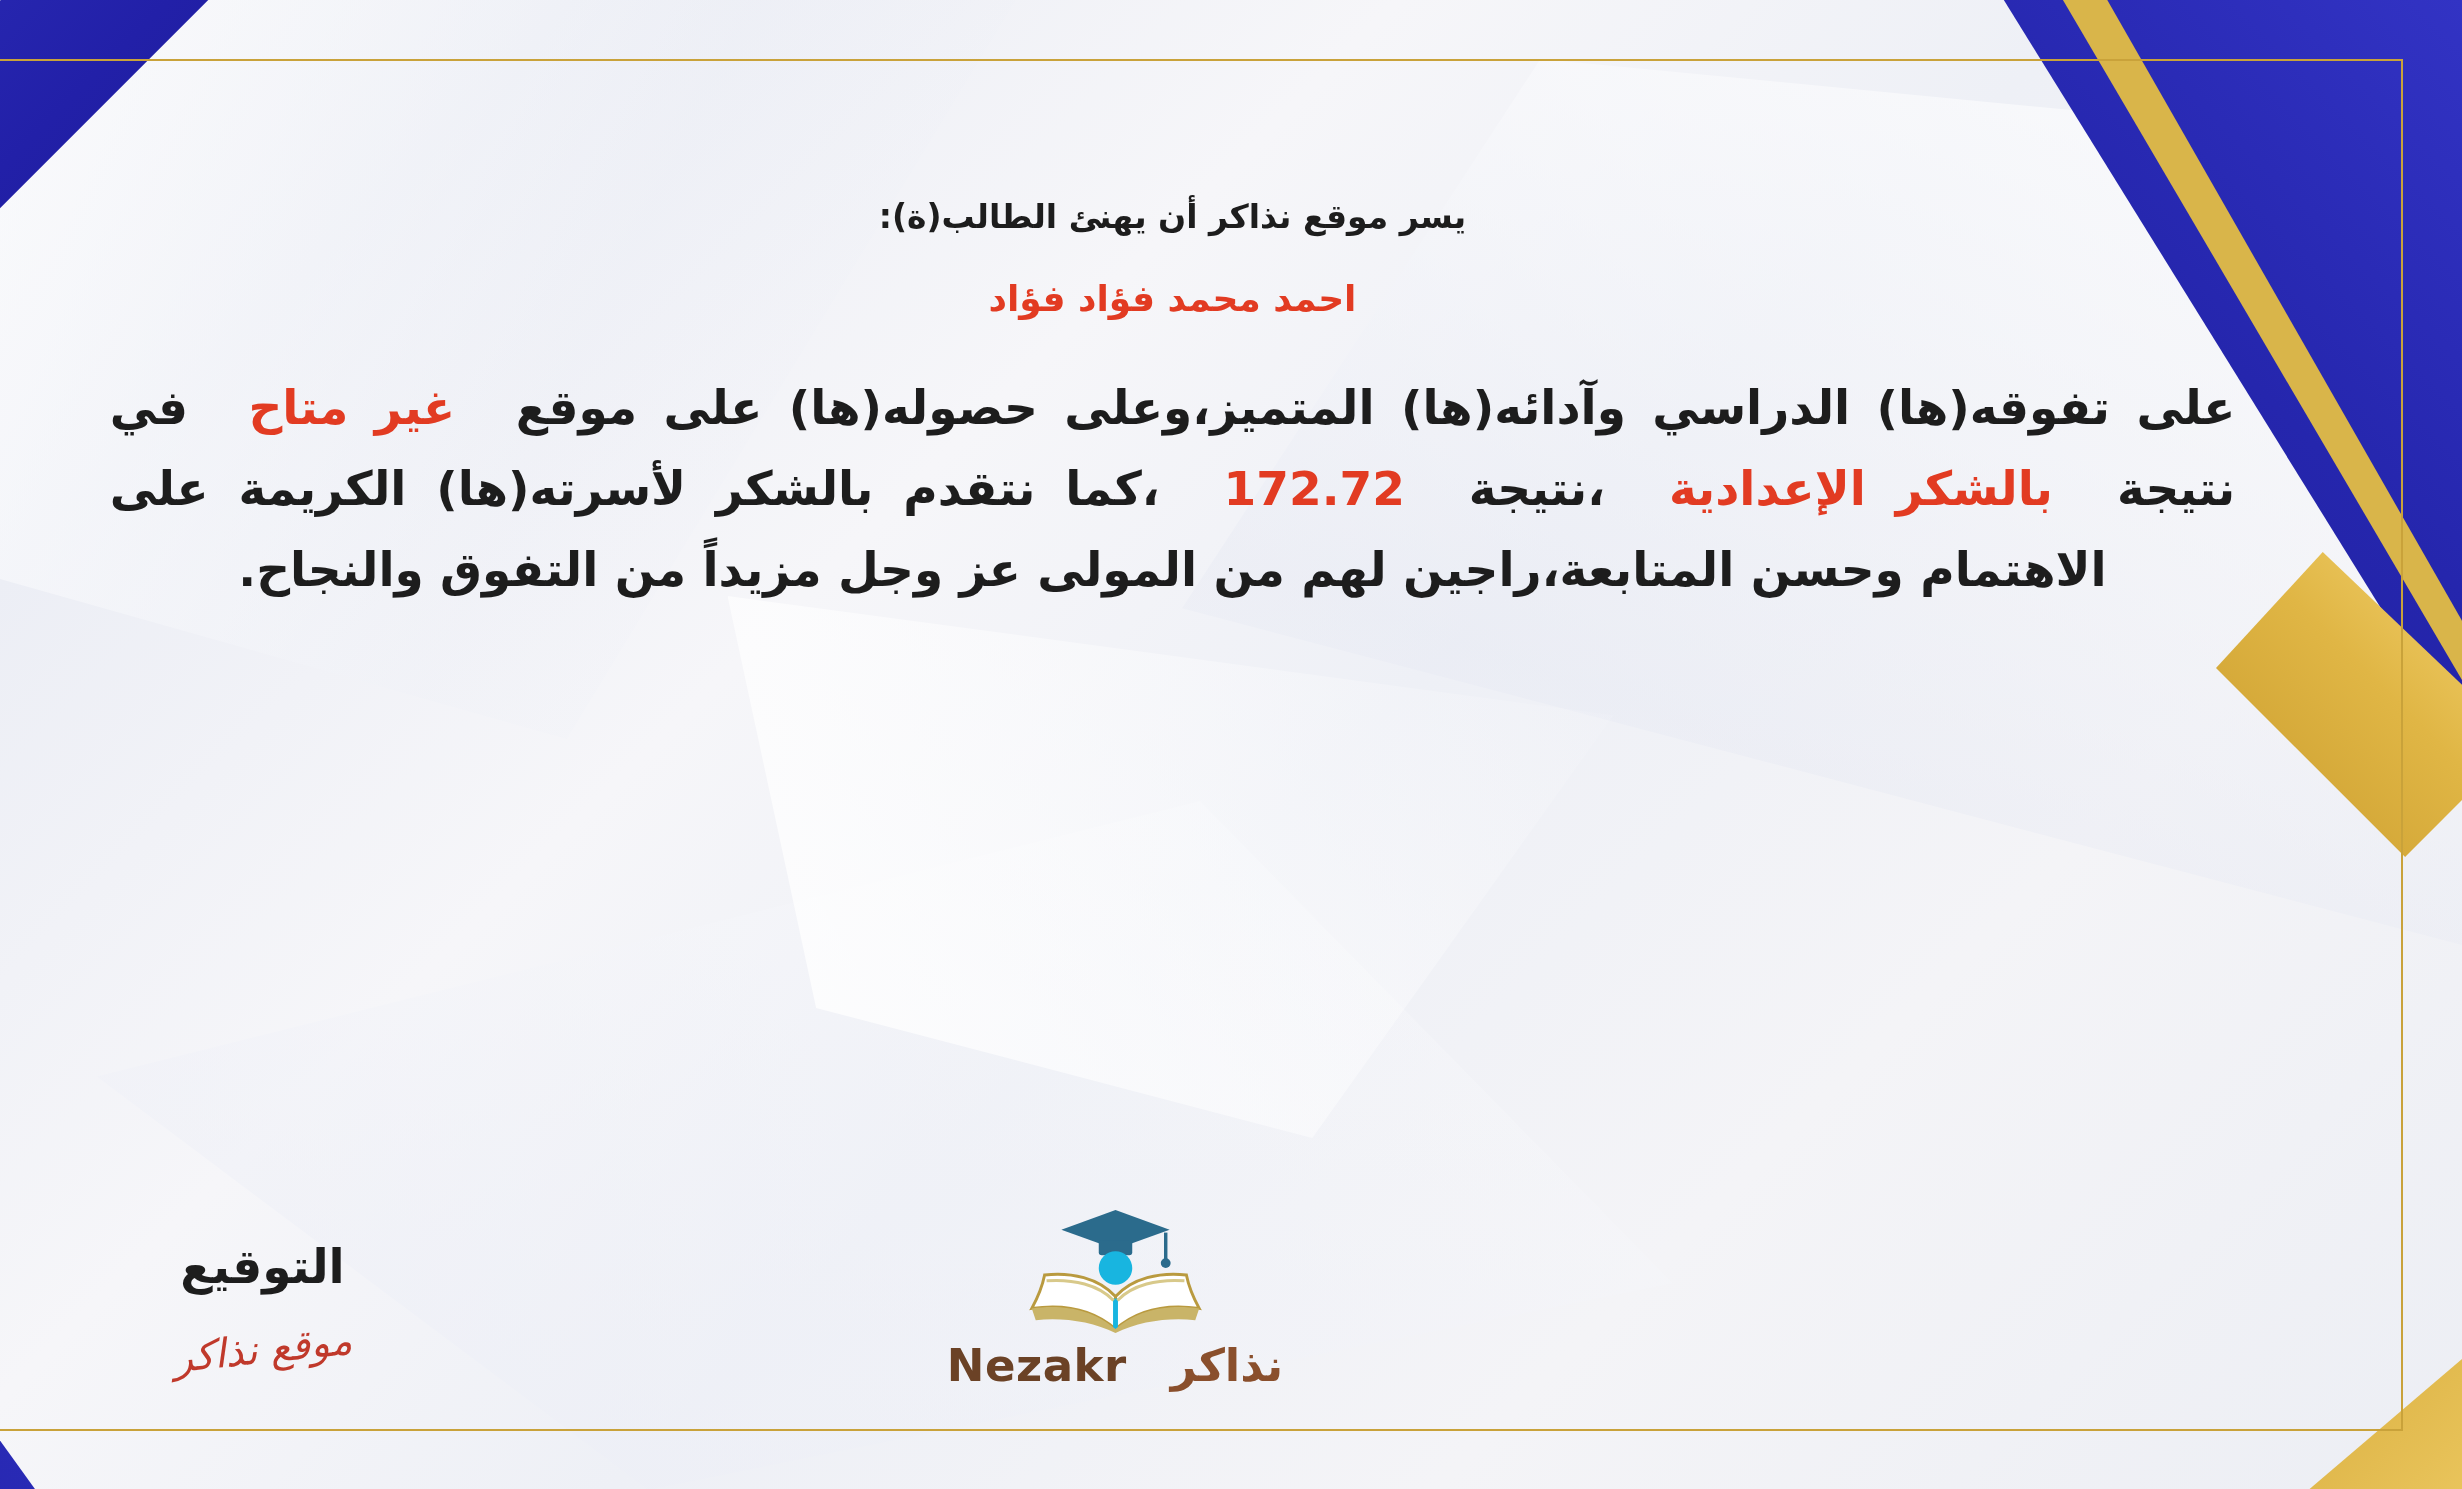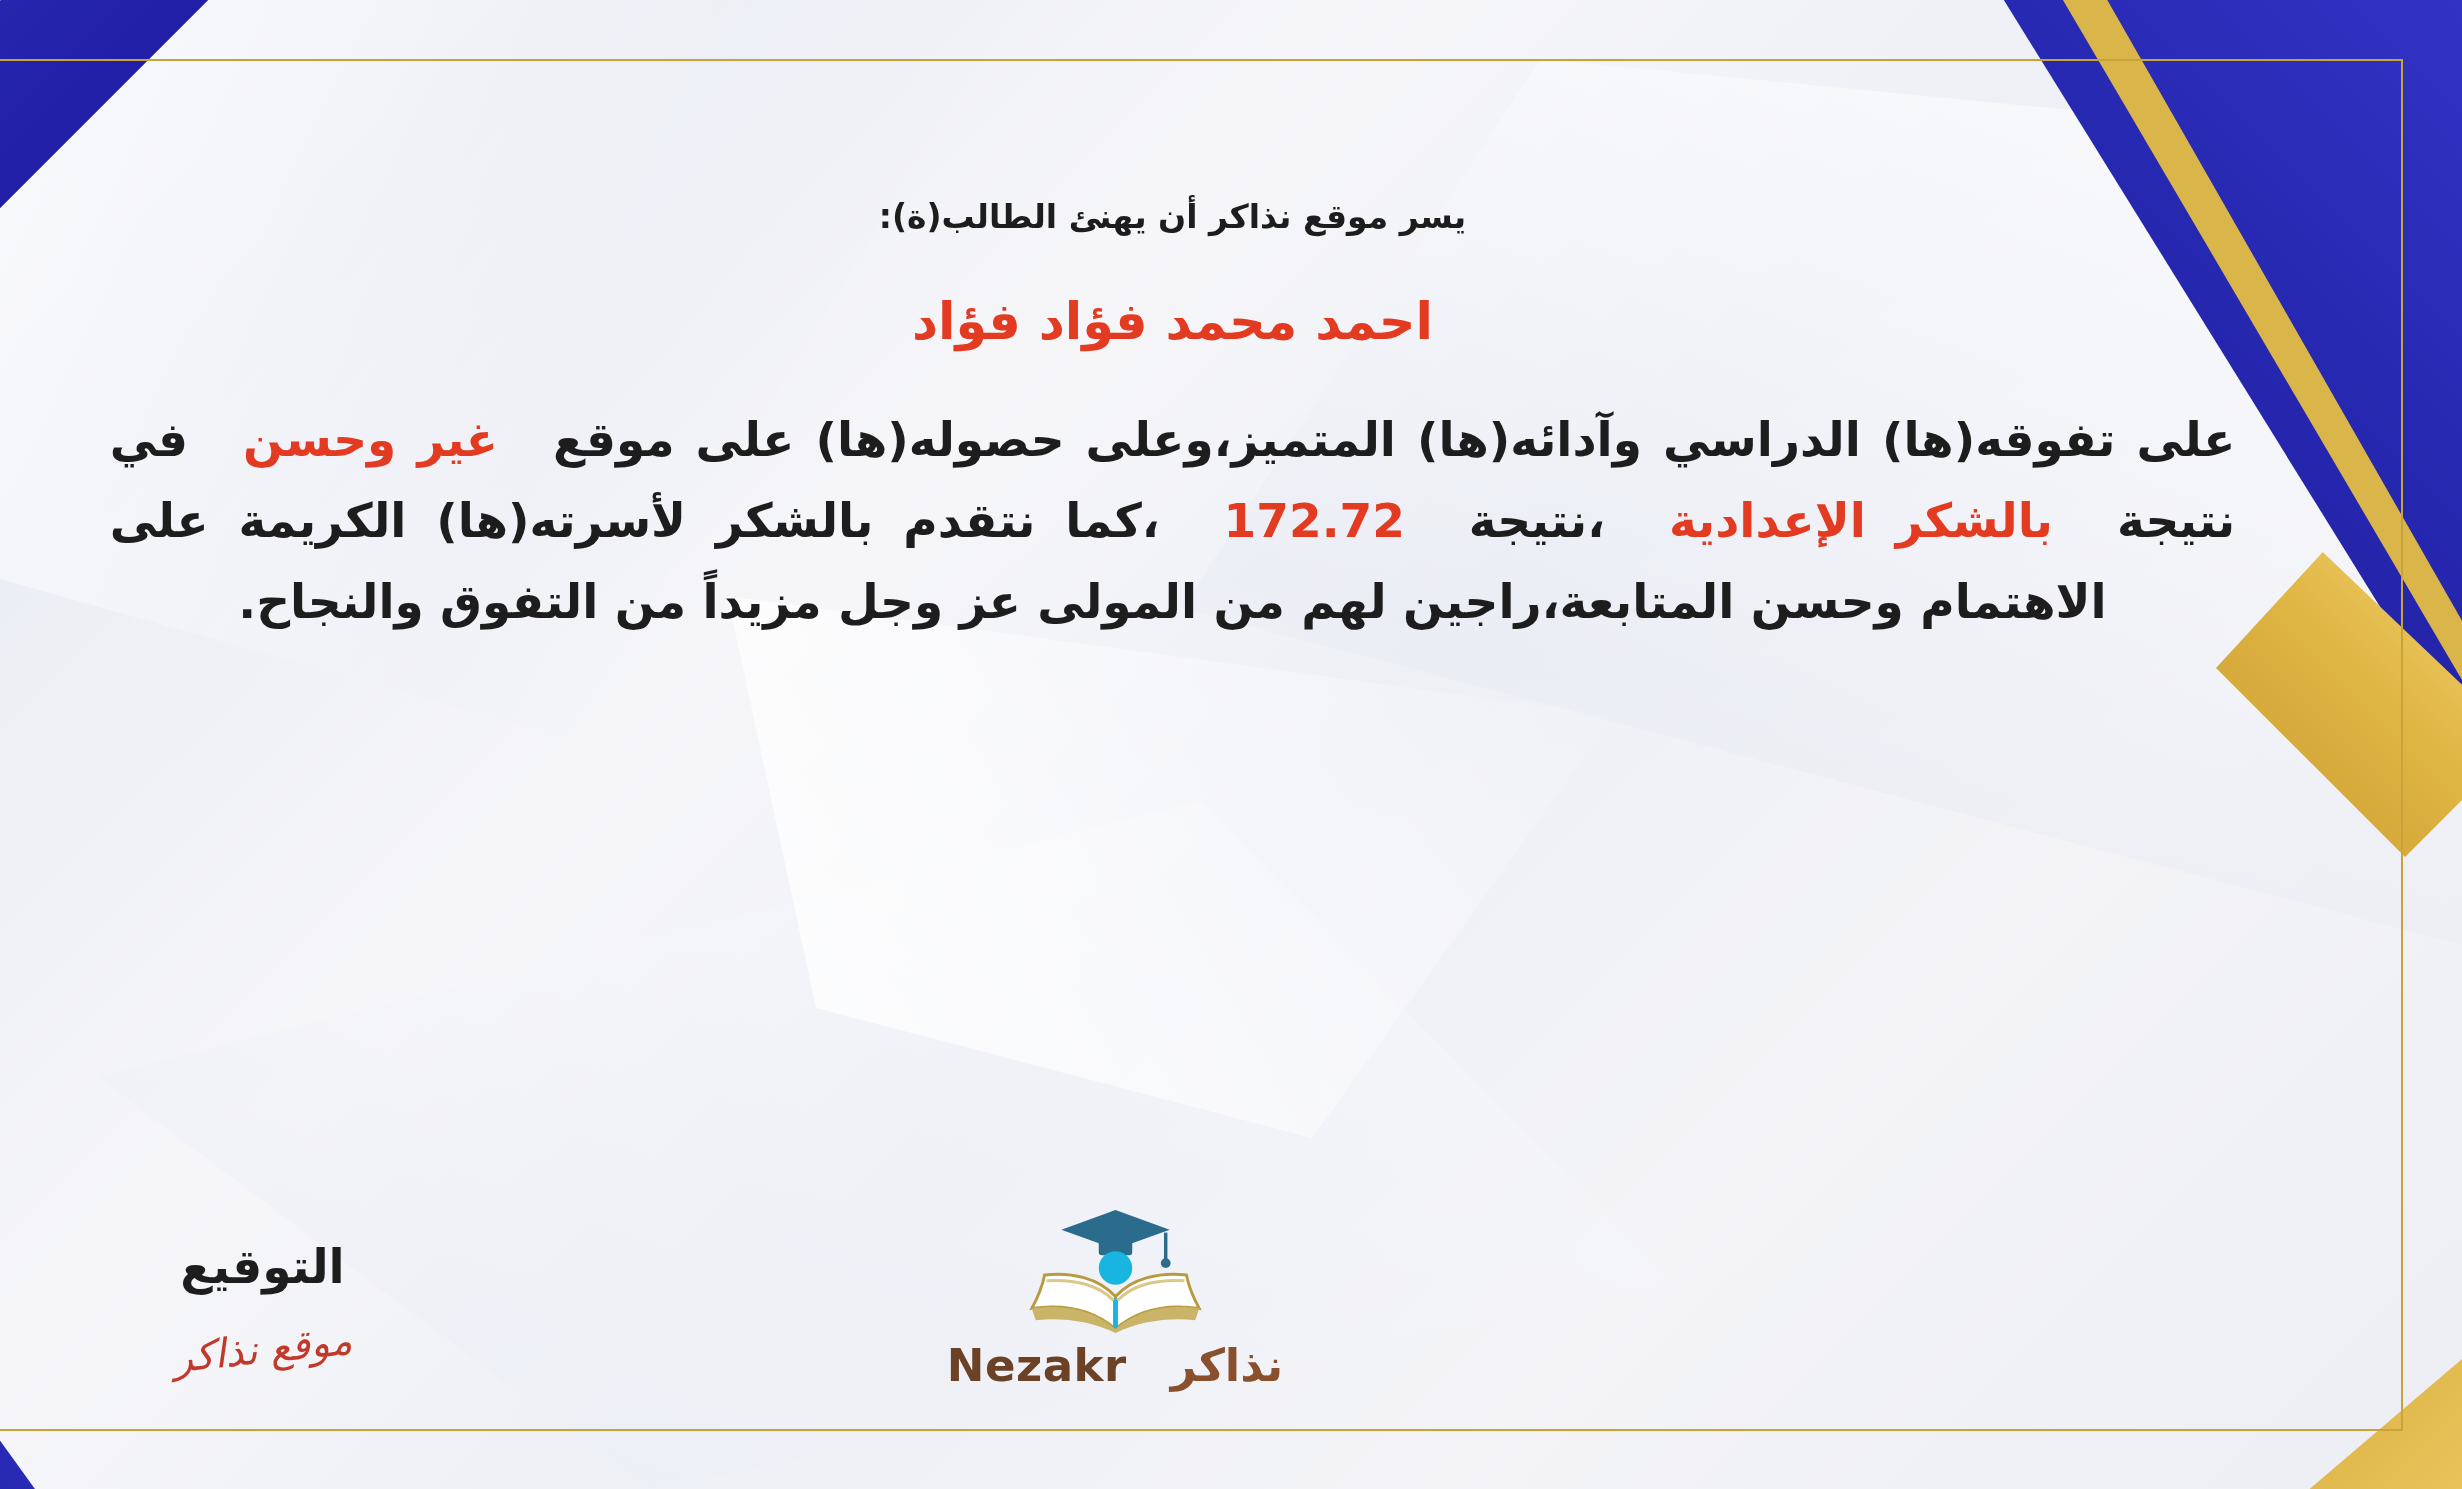--- a/index.html
+++ b/index.html
@@ -150,22 +150,22 @@
   }
 
   .intro {
     margin-top: 113px;
     font-size: 33px;
     color: #1d1d1d;
     font-weight: 600;
   }
 
   .student-name {
-    margin-top: 56px;
-    font-size: 51px;
+    margin-top: 42px;
+    font-size: 36px;
     font-weight: bold;
     color: #e23b22;
     letter-spacing: 2px;
   }
 
   .body-text {
     margin-top: 49px;
     font-size: 47px;
     line-height: 1.72;
     color: #1d1d1d;
@@ -265,21 +265,21 @@
 
   <div class="content">
 
 
     <div class="intro">يسر موقع نذاكر أن يهنئ الطالب(ة):</div>
 
     <div class="student-name">احمد محمد فؤاد فؤاد</div>
 
     <div class="body-text">
       <span>على تفوقه(ها) الدراسي وآدائه(ها) المتميز،وعلى حصوله(ها) على موقع</span>
-      <span class="sp"></span><span class="hl">غير وحسن</span>
+      <span class="sp"></span><span class="hl">غير متاح</span>
       <span class="sp"></span><span>في نتيجة</span>
       <span class="sp"></span><span class="hl">بالشكر الإعدادية</span>
       <span class="sp"></span><span>،نتيجة</span>
       <span class="sp"></span><span class="hl">172.72</span>
       <span class="sp"></span><span>،كما نتقدم بالشكر لأسرته(ها) الكريمة على الاهتمام وحسن المتابعة،راجين لهم من المولى عز وجل مزيداً من التفوق والنجاح.</span>
     </div>
 
     <div class="footer">
 
       <div class="signature-block">

